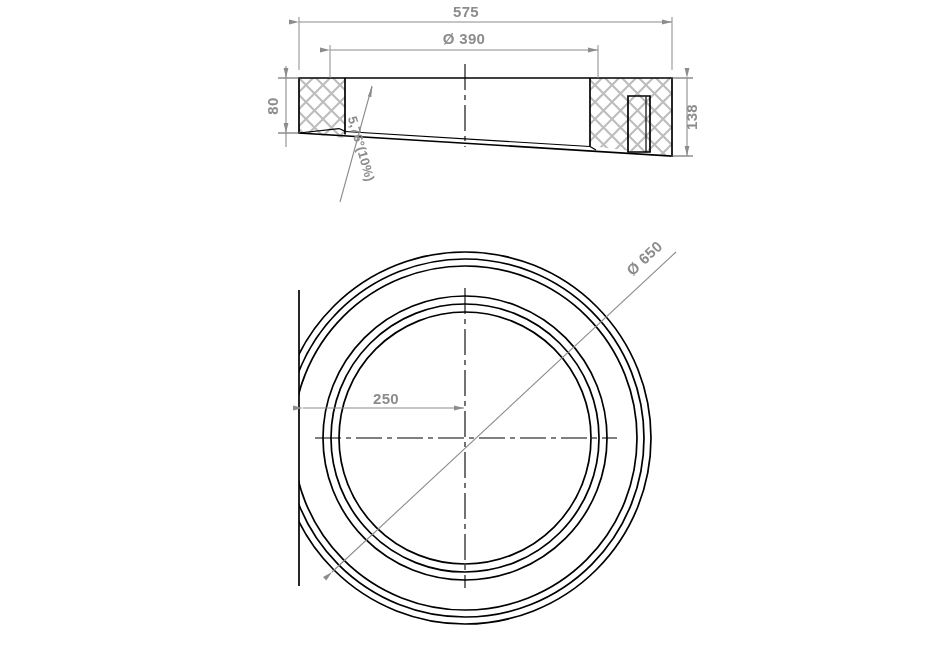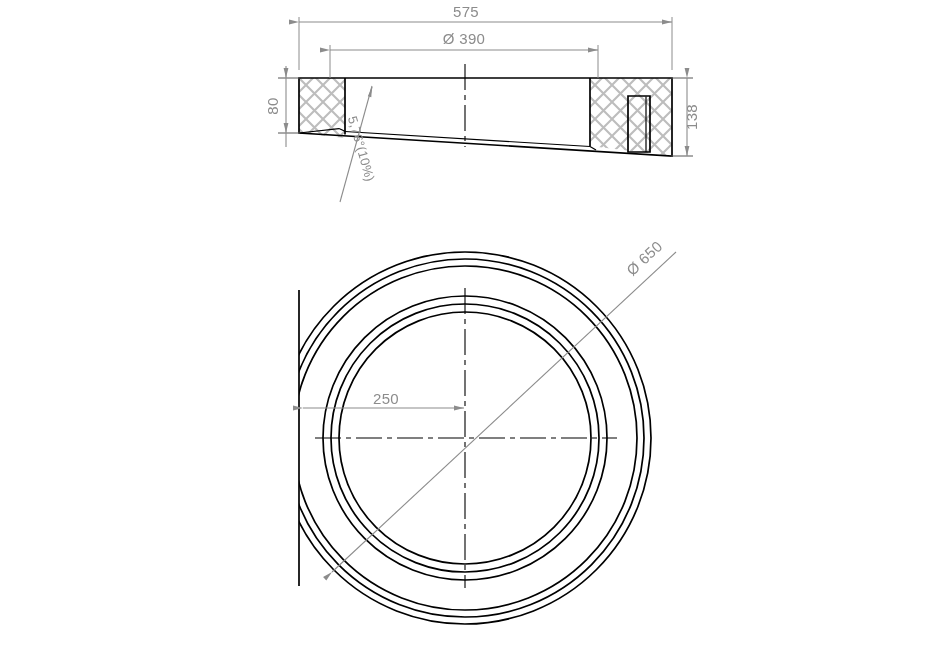--- a/index.html
+++ b/index.html
@@ -11,20 +11,21 @@
     width: 942px;
     height: 666px;
     font-family: "Liberation Sans", sans-serif;
     overflow: hidden;
   }
   #drawing-root {
     position: relative;
     width: 770px;
     height: 666px;
     background: #ffffff;
+    font-weight: bold;
   }
   svg.cad {
     display: block;
     width: 942px;
     height: 666px;
   }
   .dimtext {
     font-family: "Liberation Sans", sans-serif;
     font-size: 15px;
     fill: #8c8c8c;

